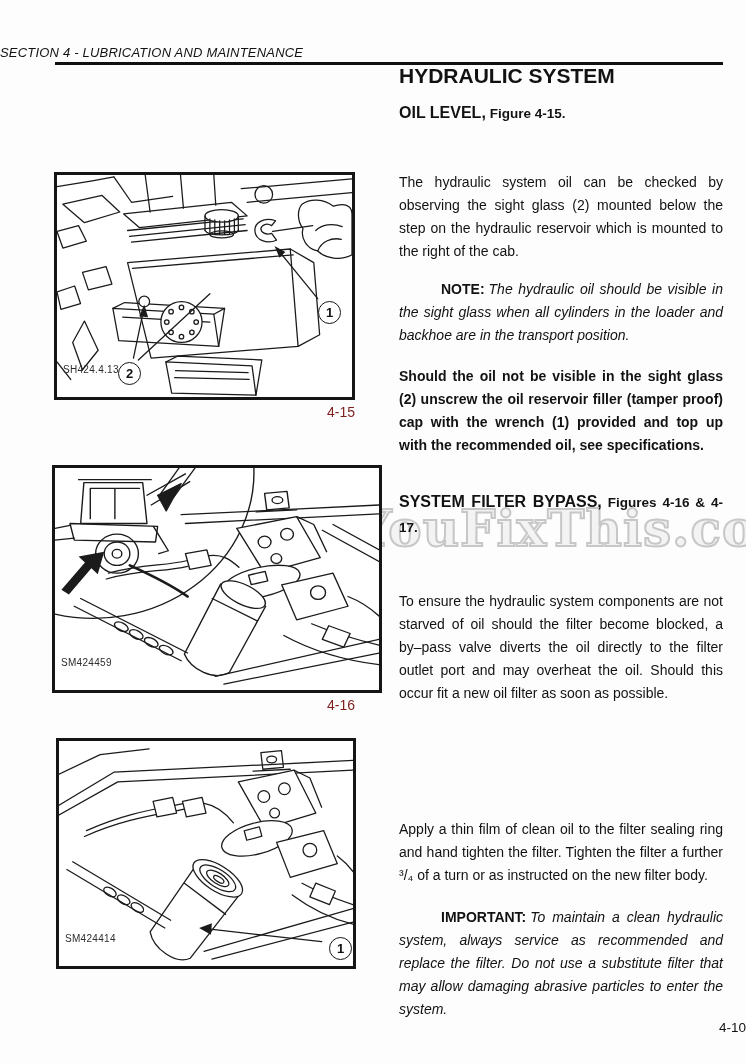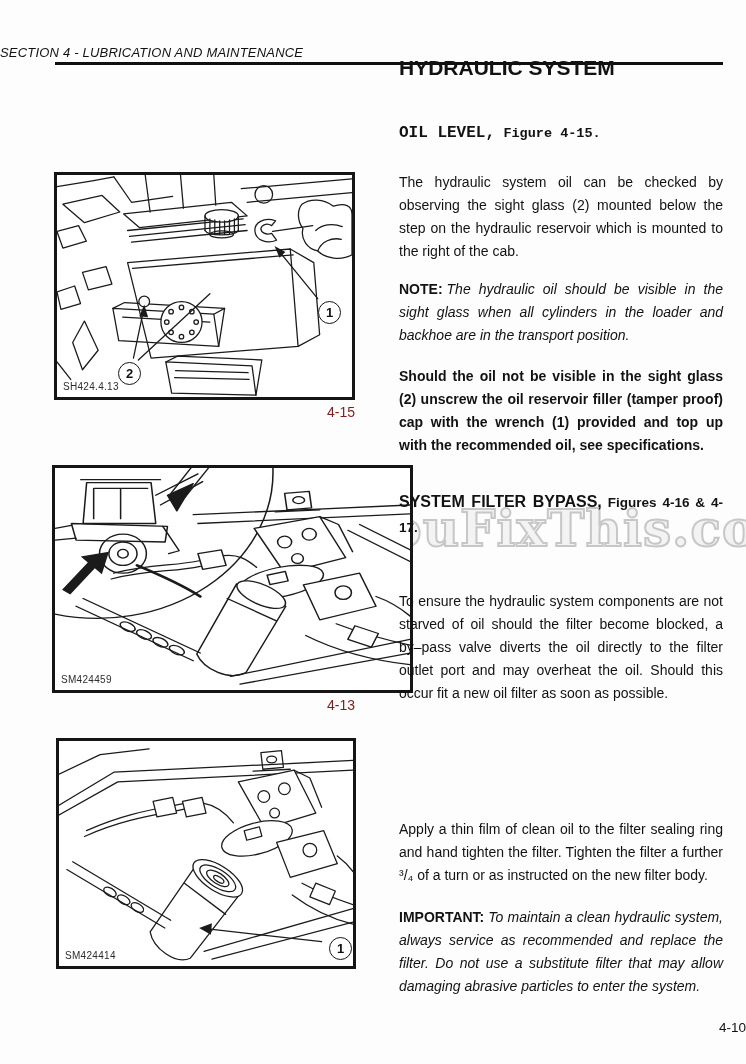--- a/index.html
+++ b/index.html
@@ -12,52 +12,52 @@
     position:absolute; left:356px; top:499px; z-index:1;
     font-family:"DejaVu Serif", serif; font-weight:bold; font-size:50px;
     white-space:nowrap; letter-spacing:1px;
     color:#f3f3f3; -webkit-text-stroke:2px #c7c7c7; pointer-events:none;
   }
   .running-header {
     position:absolute; top:45px; left:0; width:100%; z-index:2;
     font-style:italic; font-size:13px; letter-spacing:0.2px;
   }
   .header-rule { position:absolute; top:62px; left:55px; width:668px; height:3px; background:#101010; z-index:2; }
-  .page-title { position:absolute; top:56px; left:399px; margin:0; z-index:2; font-size:21px; font-weight:bold; }
+  .page-title { position:absolute; top:64px; left:399px; margin:0; z-index:2; font-size:21px; font-weight:bold; }
 
   .figure { position:absolute; background:#ffffff; border:3px solid #151515; box-sizing:border-box; z-index:2; }
   #fig-415 { left:54px; top:172px; width:301px; height:228px; }
-  #fig-416 { left:52px; top:465px; width:361px; height:228px; }
+  #fig-416 { left:52px; top:465px; width:330px; height:228px; }
   #fig-417 { left:56px; top:738px; width:300px; height:231px; }
   .figure svg { position:absolute; left:0; top:0; width:100%; height:100%; }
-  .fig-ref { position:absolute; left:6px; bottom:5px; font-size:10px; color:#2d2d2d; letter-spacing:0.3px; }
+  .fig-ref { position:absolute; left:6px; bottom:22px; font-size:10px; color:#2d2d2d; letter-spacing:0.3px; }
   .callout {
     position:absolute; width:23px; height:23px; box-sizing:border-box;
     border:1.8px solid #151515; border-radius:50%; background:#ffffff;
     display:flex; align-items:center; justify-content:center;
     font-size:13px; font-weight:bold;
   }
   .fig-caption { position:absolute; z-index:2; text-align:right; font-size:14px; color:#7f1d1d; }
   #cap-415 { left:54px; top:404px; width:301px; }
   #cap-416 { left:52px; top:697px; width:303px; }
   #cap-417 { left:56px; top:976px; width:300px; }
 
   .rc { position:absolute; left:399px; width:324px; z-index:2; text-align:justify; font-size:14px; line-height:23px; }
   .rc p { margin:0; }
-  #blk-oil-heading    { top:120px; line-height:26px;font-family:Liberation Mono, monospace; }
+  #blk-oil-heading    { top:104px; line-height:17px; }
   #blk-oil-p1         { top:171px; }
   #blk-note           { top:278px; }
   #blk-oil-p2         { top:365px;font-weight:bold; }
   #blk-bypass-heading { top:490px; line-height:24px; }
   #blk-bypass-p1      { top:590px; }
   #blk-apply          { top:818px; }
   #blk-important      { top:906px; }
   .h-main { font-size:16px; font-weight:bold; }
   .h-ref  { font-size:13.5px; font-weight:bold; }
-  .lbl    { font-weight:bold; font-style:normal; margin-right:4px; }
+  .lbl    { font-weight:bold; font-style:normal; margin-right:4px;margin-left:42px; }
   .it     { font-style:italic; }
   .page-number { position:absolute; top:1020px; left:0; width:100%; text-align:right; font-size:13.5px; z-index:2; }
 </style>
 </head>
 <body>
 
 <div class="page">
 
   <div class="watermark">YouFixThis.com</div>
 
@@ -173,21 +173,21 @@
         <path d="M18,142 L118,198 M24,134 L124,190"></path>
         <ellipse cx="62" cy="163" rx="7" ry="4" transform="rotate(30 62 163)"></ellipse>
         <ellipse cx="76" cy="171" rx="7" ry="4" transform="rotate(30 76 171)"></ellipse>
         <ellipse cx="90" cy="179" rx="7" ry="4" transform="rotate(30 90 179)"></ellipse>
         <ellipse cx="104" cy="187" rx="7" ry="4" transform="rotate(30 104 187)"></ellipse>
         <path d="M150,214 L303,176 M158,222 L303,190"></path>
       </g>
     </svg>
     <div class="fig-ref">SM424459</div>
   </div>
-  <div class="fig-caption" id="cap-416">4-13</div>
+  <div class="fig-caption" id="cap-416">4-16</div>
 
   <div class="figure" id="fig-417">
     <svg viewBox="0 0 300 231" preserveAspectRatio="none">
       <g stroke="#1b1b1b" stroke-width="1.3" fill="none" stroke-linecap="round" stroke-linejoin="round">
         <path d="M0,34 L42,14 L92,8"></path>
         <path d="M0,66 L56,32 L300,20"></path>
         <path d="M0,76 L60,42 L300,30"></path>
         <path d="M206,12 L227,10 L229,27 L208,29 Z"></path>
           <ellipse cx="217" cy="19" rx="5" ry="3.5"></ellipse>
         <path d="M198,31 L236,29"></path>

